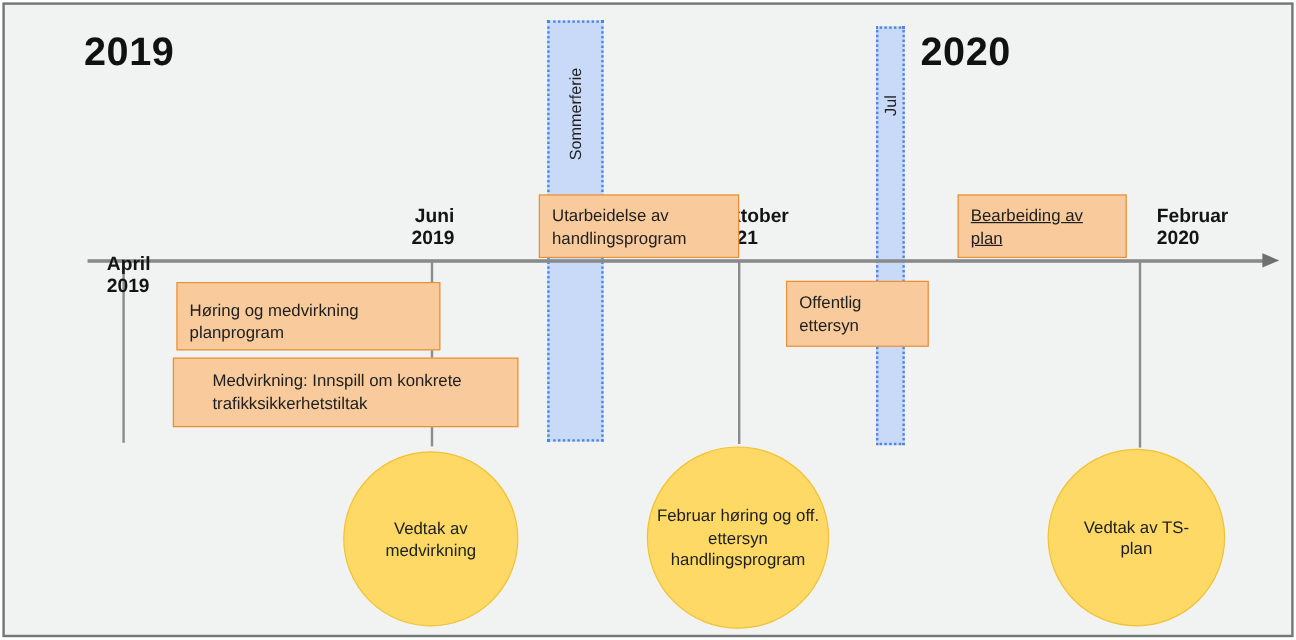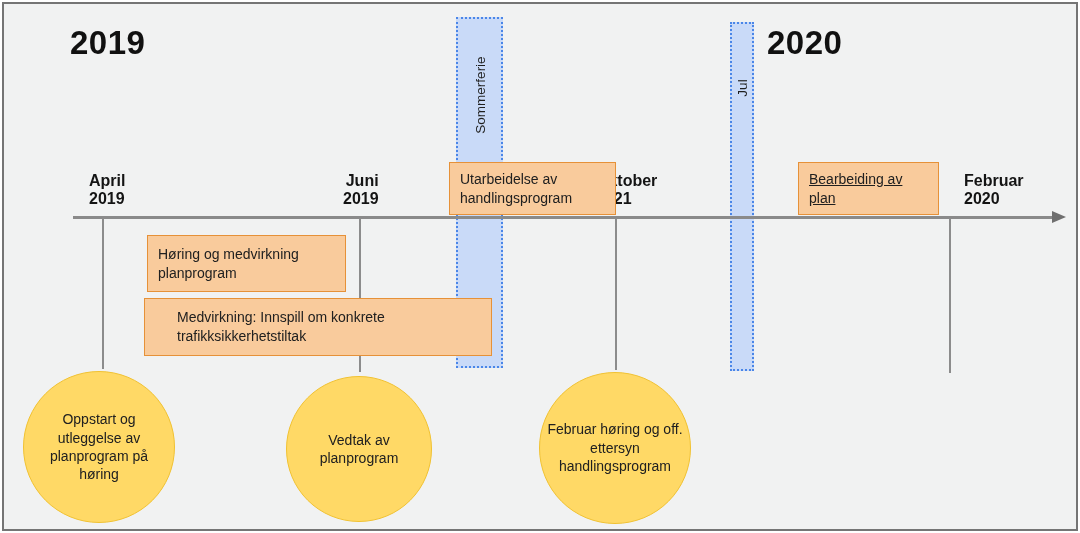--- a/index.html
+++ b/index.html
@@ -54,35 +54,35 @@
   }
   #tick-april   { left:98px;  height:151px; }
   #tick-juni    { left:355px; height:154px; }
   #tick-oktober { left:611px; height:152px; }
   #tick-februar { left:945px; height:155px; }
 
   .date-label {
     position:absolute; top:168px; font-size:16px; font-weight:bold;
     line-height:1.15; white-space:pre-line; color:#141414; z-index:3;
   }
-  #date-april   { left:85px; }
+  #date-april   { left:85px;margin-top:40px; }
   #date-juni    { left:339px;text-align:right; }
   #date-oktober { left:592px; }
   #date-februar { left:960px; }
 
   .activity-box {
     position:absolute; background:var(--box_fill);
     border:1.5px solid var(--box_border);
     display:flex; align-items:center; padding:4px 10px;
     font-size:14px; line-height:1.35; color:#202020; z-index:3;margin-left:40px;
   }
   #box-utarbeidelse { left:405px; top:158px; width:167px; height:53px; }
   #box-bearbeiding  { left:754px; top:158px; width:141px; height:53px;text-decoration:underline; }
-  #box-horing       { left:103px; top:231px; width:199px; height:57px; }
-  #box-medvirkning  { left:100px; top:294px; width:348px; height:58px;padding-left:32px; }
+  #box-horing       { left:103px; top:231px; width:220px; height:57px;align-items:flex-end; }
+  #box-medvirkning  { left:100px; top:294px; width:288px; height:58px;padding-left:32px; }
   #box-offentlig    { left:611px; top:230px; width:119px; height:55px; }
 
   .milestone-circle {
     position:absolute; border-radius:50%;
     background:var(--circle_fill); border:1.5px solid var(--circle_border);
     display:flex; align-items:center; justify-content:center;
     text-align:center; font-size:14px; line-height:1.32; color:#202020; z-index:3;
   }
   .milestone-circle .circle-text { display:block; }
   #circle-oppstart { left:19px;  top:367px; width:152px; height:152px; }
@@ -131,24 +131,27 @@
   </div>
   <div id="box-bearbeiding" class="activity-box">
     <span>Bearbeiding av plan</span>
   </div>
   <div id="box-horing" class="activity-box">
     <span>Høring og medvirkning planprogram</span>
   </div>
   <div id="box-medvirkning" class="activity-box">
     <span>Medvirkning: Innspill om konkrete trafikksikkerhetstiltak</span>
   </div>
+  <div id="box-offentlig" class="activity-box">
+    <span>Offentlig ettersyn</span>
+  </div>
 
-  <div id="circle-oppstart" class="milestone-circle">
-    <span class="circle-text">Oppstart og utleggelse av planprogram på høring</span>
-  </div>
   <div id="circle-vedtak-planprogram" class="milestone-circle">
-    <span class="circle-text">Vedtak av planprogram</span>
+    <span class="circle-text">Vedtak av medvirkning</span>
   </div>
   <div id="circle-vedtak-horing" class="milestone-circle">
     <span class="circle-text">Februar høring og off. ettersyn handlingsprogram</span>
+  </div>
+  <div id="circle-vedtak-tsplan" class="milestone-circle">
+    <span class="circle-text">Vedtak av TS-plan</span>
   </div>
 
 </div>
 
 </body></html>

